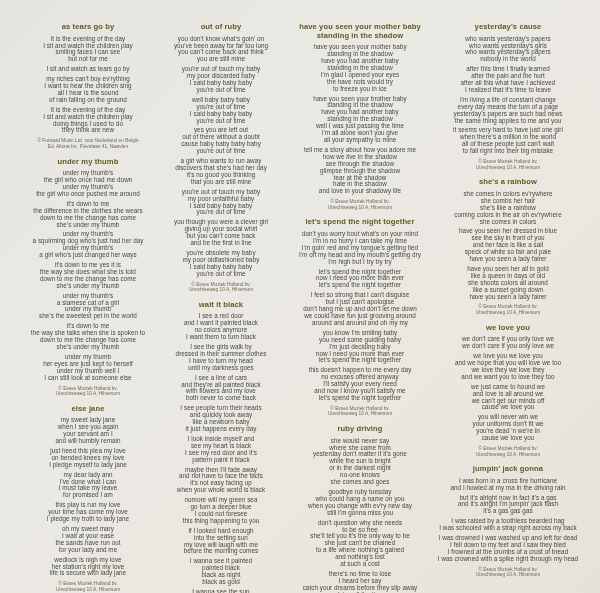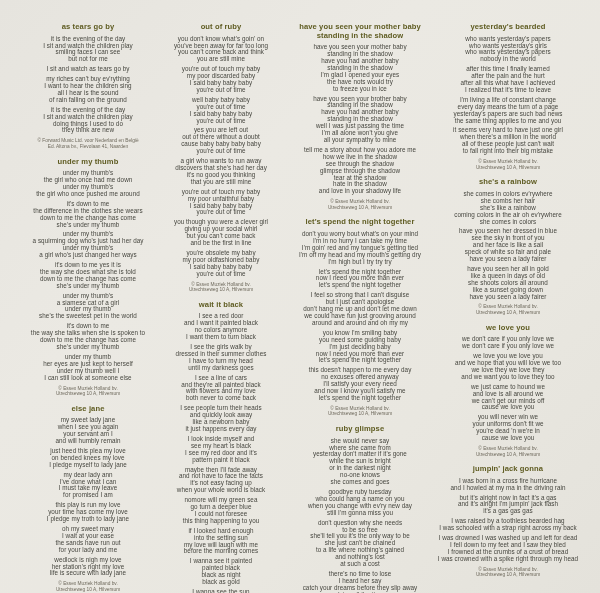--- a/index.html
+++ b/index.html
@@ -363,21 +363,21 @@
         <div class="line">and now I know you'll satisfy me</div>
         <div class="line">let's spend the night together</div>
       </div>
       <div class="credit">
         <div class="cline">© Essex Muziek Holland bv.</div>
         <div class="cline">Utrechtseweg 10 A, Hilversum</div>
       </div>
     </div>
     <div class="song">
       <div class="song-title">
-        <div>ruby glimpse</div>
+        <div>ruby driving</div>
       </div>
       <div class="stanza">
         <div class="line">she would never say</div>
         <div class="line">where she came from</div>
         <div class="line">yesterday don't matter if it's gone</div>
         <div class="line">while the sun is bright</div>
         <div class="line">or in the darkest night</div>
         <div class="line">no-one knows</div>
         <div class="line">she comes and goes</div>
       </div>
@@ -402,21 +402,21 @@
         <div class="line">catch your dreams before they slip away</div>
         <div class="line">dying all the time</div>
         <div class="line">lose your dreams and you</div>
         <div class="line">will lose your mind ain't life unkind</div>
       </div>
     </div>
   </div>
 <div class="col col4">
     <div class="song">
       <div class="song-title">
-        <div>yesterday's bearded</div>
+        <div>yesterday's cause</div>
       </div>
       <div class="stanza">
         <div class="line">who wants yesterday's papers</div>
         <div class="line">who wants yesterday's girls</div>
         <div class="line">who wants yesterday's papers</div>
         <div class="line">nobody in the world</div>
       </div>
       <div class="stanza">
         <div class="line">after this time I finally learned</div>
         <div class="line">after the pain and the hurt</div>

